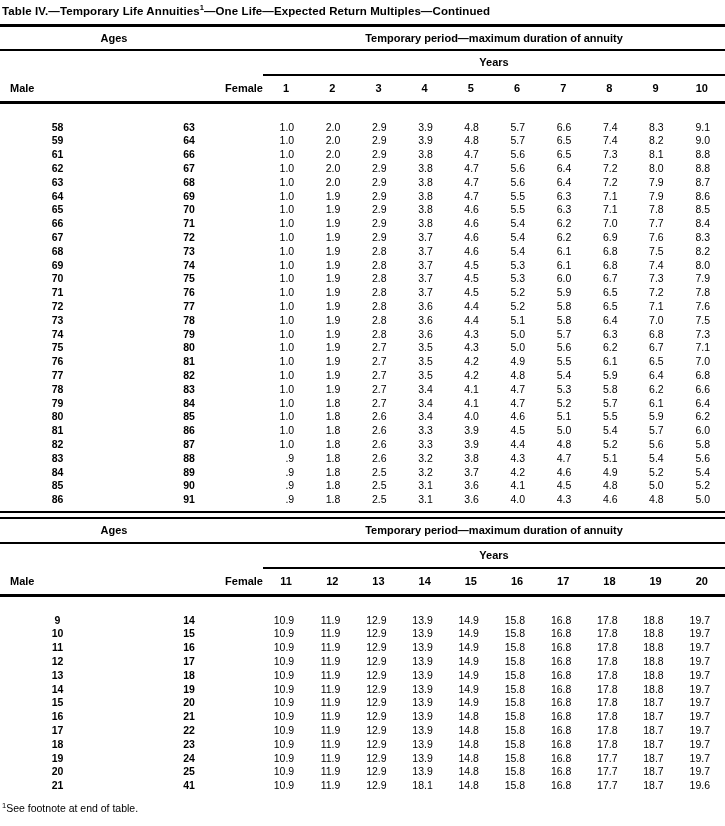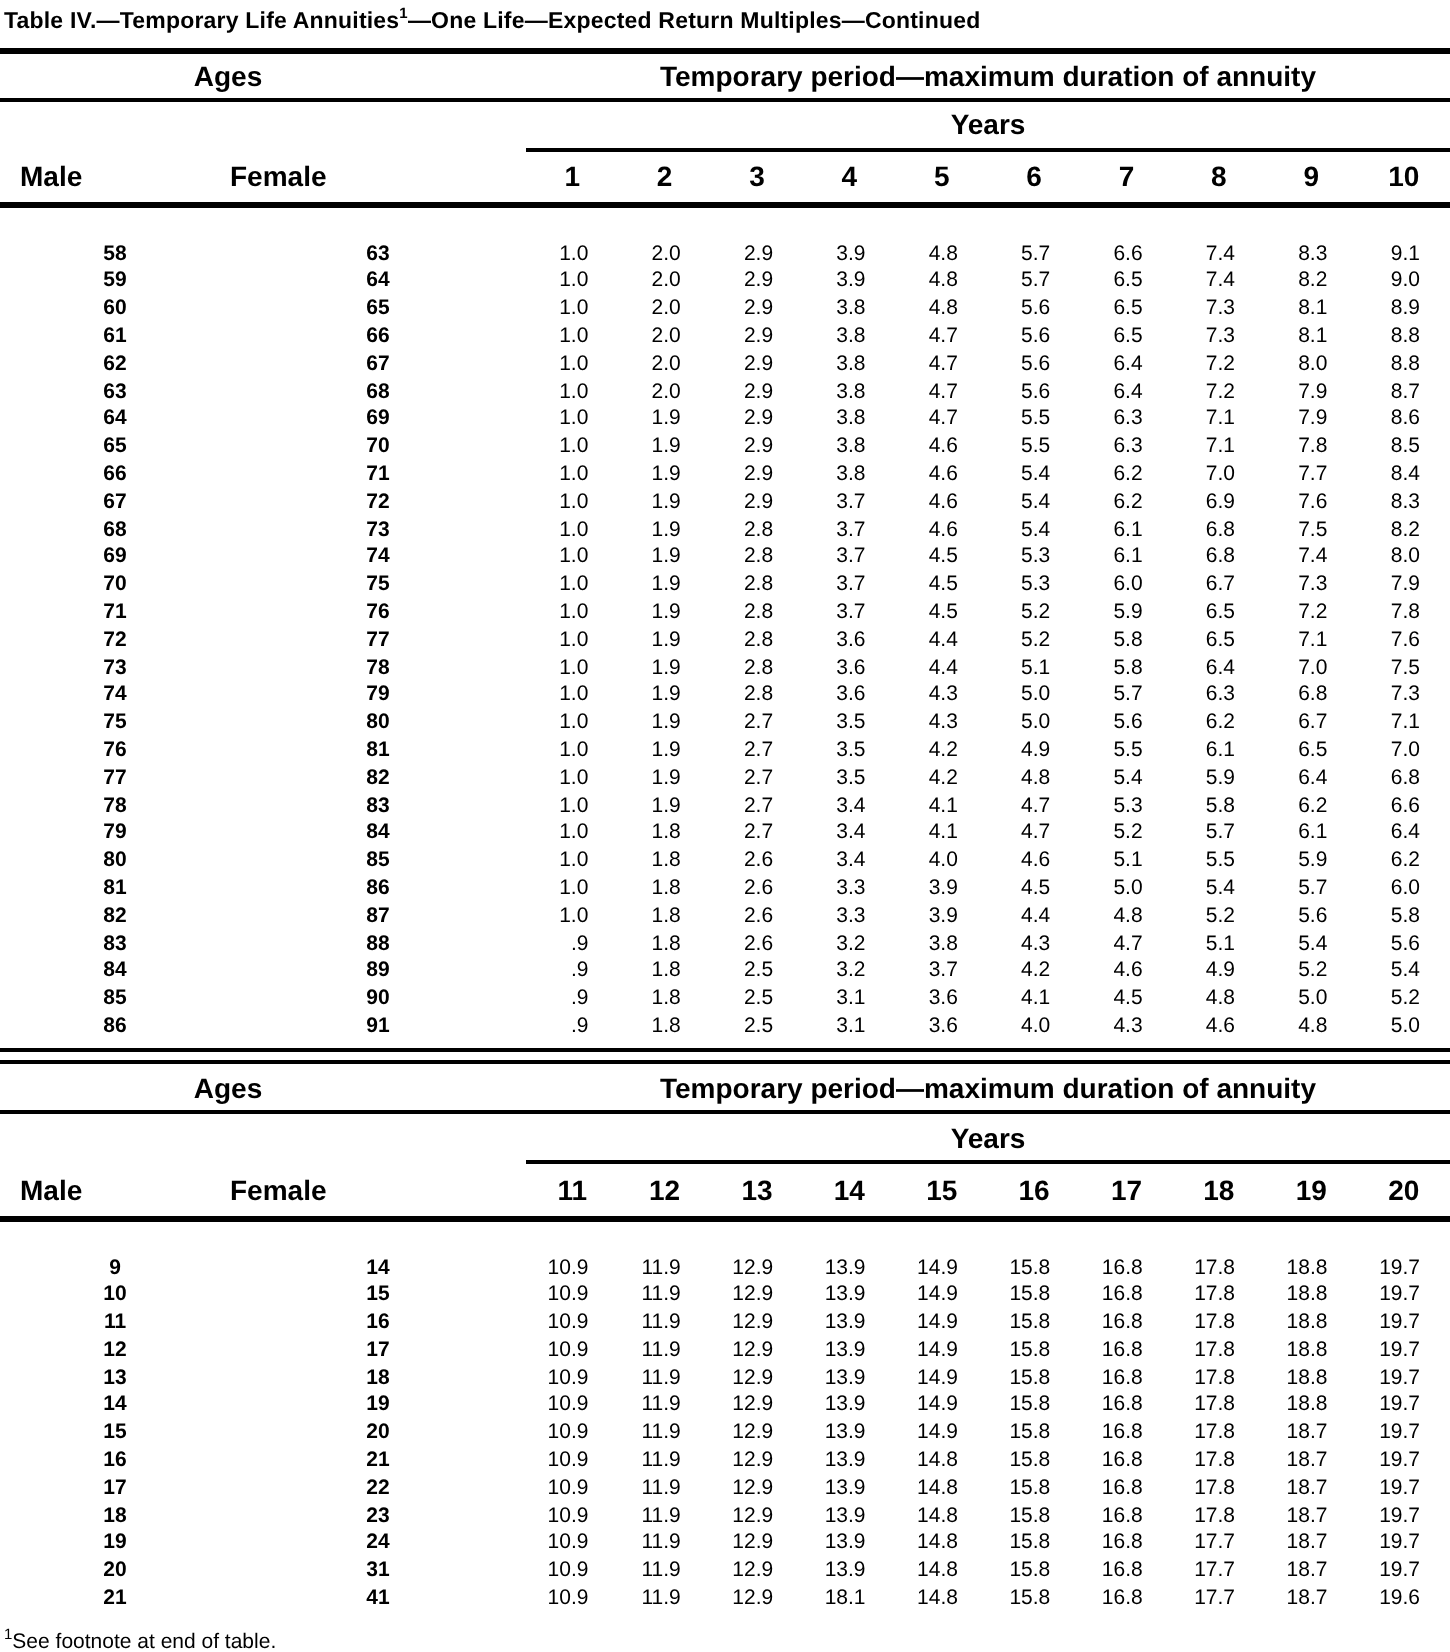--- a/index.html
+++ b/index.html
@@ -24,39 +24,39 @@
     width: 725px;
     border-collapse: collapse;
     table-layout: fixed;
   }
   table.annuity-table.first { margin-top: 5px; border-top: 3px solid #000; }
 
   col.c-male   { width: 115px; }
   col.c-female { width: 148px; }
   col.c-yr     { width: 46.2px; }
 
-  thead th { font-weight: bold; font-size: 14px; }
+  thead th { font-weight: bold; font-size: 11px; }
 
   .ages-row th {
     height: 24px; vertical-align: middle;
     border-bottom: 2px solid #000;
   }
   .ages-h   { text-align: center; padding-right: 35px; }
   .period-h { text-align: center; }
 
   .years-row th { height: 25px; vertical-align: middle; }
   .years-row .spacer  { border-bottom: none; }
   .years-row .years-h { border-bottom: 2px solid #000; text-align: center; margin-top: 10px; }
 
   .colhead-row th {
     height: 28px; vertical-align: middle;
     border-bottom: 3px solid #000;
   }
   .male-h   { text-align: left; padding-left: 10px; }
-  .female-h { text-align: left; }
+  .female-h { text-align: right; }
   .yr-h     { text-align: center; }
 
   tbody tr { height: 13.8px; }
   tbody td {
     font-size: 10.5px; line-height: 13px;
     vertical-align: middle; padding: 0;
   }
   tbody tr:first-child td { padding-top: 17px; }
   td.age { font-weight: bold; text-align: center; }
   td.num { text-align: right; padding-right: 15px; }
@@ -141,34 +141,20 @@
           <td class="num">2.9</td>
           <td class="num">3.9</td>
           <td class="num">4.8</td>
           <td class="num">5.7</td>
           <td class="num">6.5</td>
           <td class="num">7.4</td>
           <td class="num">8.2</td>
           <td class="num">9.0</td>
         </tr>
         <tr>
-          <td class="age">60</td>
-          <td class="age">65</td>
-          <td class="num">1.0</td>
-          <td class="num">2.0</td>
-          <td class="num">2.9</td>
-          <td class="num">3.8</td>
-          <td class="num">4.8</td>
-          <td class="num">5.6</td>
-          <td class="num">6.5</td>
-          <td class="num">7.3</td>
-          <td class="num">8.1</td>
-          <td class="num">8.9</td>
-        </tr>
-        <tr>
           <td class="age">61</td>
           <td class="age">66</td>
           <td class="num">1.0</td>
           <td class="num">2.0</td>
           <td class="num">2.9</td>
           <td class="num">3.8</td>
           <td class="num">4.7</td>
           <td class="num">5.6</td>
           <td class="num">6.5</td>
           <td class="num">7.3</td>
@@ -719,21 +705,21 @@
           <td class="num">13.9</td>
           <td class="num">14.8</td>
           <td class="num">15.8</td>
           <td class="num">16.8</td>
           <td class="num">17.7</td>
           <td class="num">18.7</td>
           <td class="num">19.7</td>
         </tr>
         <tr>
           <td class="age">20</td>
-          <td class="age">31</td>
+          <td class="age">25</td>
           <td class="num">10.9</td>
           <td class="num">11.9</td>
           <td class="num">12.9</td>
           <td class="num">13.9</td>
           <td class="num">14.8</td>
           <td class="num">15.8</td>
           <td class="num">16.8</td>
           <td class="num">17.7</td>
           <td class="num">18.7</td>
           <td class="num">19.7</td>

